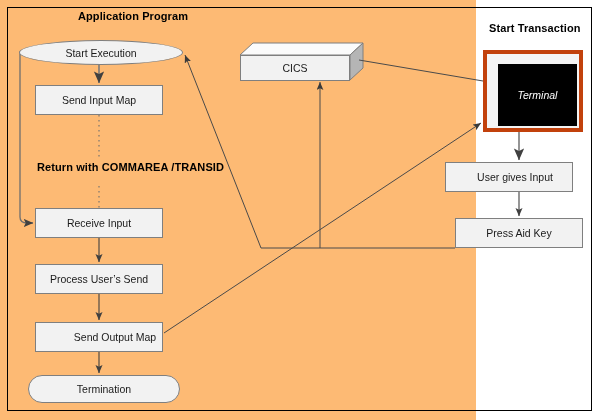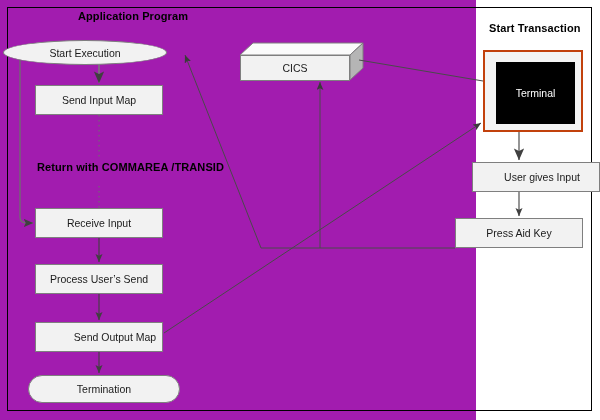--- a/index.html
+++ b/index.html
@@ -1,18 +1,18 @@
 <!DOCTYPE html>
 <html><head>
 <meta charset="utf-8">
 <style>
   html,body{margin:0;padding:0;background:#ffffff;}
   body{width:600px;height:420px;overflow:hidden;
        font-family:"Liberation Sans","DejaVu Sans",sans-serif;}
-  #stage{position:relative;width:476px;height:420px;background:#a21caf;}
+  #stage{position:relative;width:476px;height:420px;background:#fdba74;}
 
   
   #frame{position:absolute;left:7px;top:7px;width:585px;height:404px;
          border:1.5px solid #000000;box-sizing:border-box;}
 
   
   #wires{position:absolute;left:0;top:0;width:600px;height:420px;}
 
   .hdr{position:absolute;font-weight:bold;font-size:11px;color:#000;
        letter-spacing:.1px;white-space:nowrap;}
@@ -22,21 +22,21 @@
         font-size:10.5px;color:#1a1a1a;white-space:nowrap;}
 
   .pbox{background:#f2f2f2;border:1px solid #7f7f7f;}
 
   .stadium{background:#f2f2f2;border:1px solid #7f7f7f;border-radius:999px;}
 
   
   .ellipse{background:#f2f2f2;border:1px solid #7f7f7f;border-radius:50%;}
 
   
-  .terminal-outer{background:#f4f4f4;border:2px solid #c2410c;}
+  .terminal-outer{background:#f4f4f4;border:4px solid #c2410c;font-style:italic;}
   .terminal-screen{position:absolute;background:#000000;
         display:flex;align-items:center;justify-content:center;
         color:#ffffff;font-size:10.5px;}
 
   
   .cics-front{background:#f2f2f2;border:1px solid #7f7f7f;}
 </style>
 </head>
 <body>
 
@@ -82,21 +82,21 @@
 
     <line x1="519" y1="192" x2="519" y2="216" stroke="#404040" stroke-width="1.1" marker-end="url(#ah)"></line>
 
     <line x1="164" y1="333" x2="481" y2="123" stroke="#4a4a4a" stroke-width="1" marker-end="url(#ah-thin)"></line>
   </svg>
 
   <div class="hdr" style="left:78px;top:10px;">Application Program</div>
 
   <div class="hdr" style="left:489px;top:22px;">Start Transaction</div>
 
-  <div class="node ellipse" style="left:3px;top:40px;width:164px;height:25px;justify-content:center;">
+  <div class="node ellipse" style="left:19px;top:40px;width:164px;height:25px;justify-content:center;">
     <span>Start Execution</span>
   </div>
 
   <div class="node pbox" style="left:35px;top:85px;width:128px;height:30px;">
     <span>Send Input Map</span>
   </div>
 
   <div class="hdr" style="left:25px;top:161px;padding-left:12px;">Return with COMMAREA /TRANSID</div>
 
   <div class="node pbox" style="left:35px;top:208px;width:128px;height:30px;">
@@ -118,21 +118,21 @@
   <div class="node cics-front" style="left:240px;top:55px;width:110px;height:26px;">
     <span>CICS</span>
   </div>
 
   <div class="node terminal-outer" style="left:483px;top:50px;width:100px;height:82px;">
     <div class="terminal-screen" style="left:11px;top:10px;width:79px;height:62px;">
       <span>Terminal</span>
     </div>
   </div>
 
-  <div class="node pbox" style="left:472px;top:162px;width:128px;height:30px;padding-left:12px;">
+  <div class="node pbox" style="left:445px;top:162px;width:128px;height:30px;padding-left:12px;">
     <span>User gives Input</span>
   </div>
 
   <div class="node pbox" style="left:455px;top:218px;width:128px;height:30px;">
     <span>Press Aid Key</span>
   </div>
 
 </div>
 
 </body></html>

